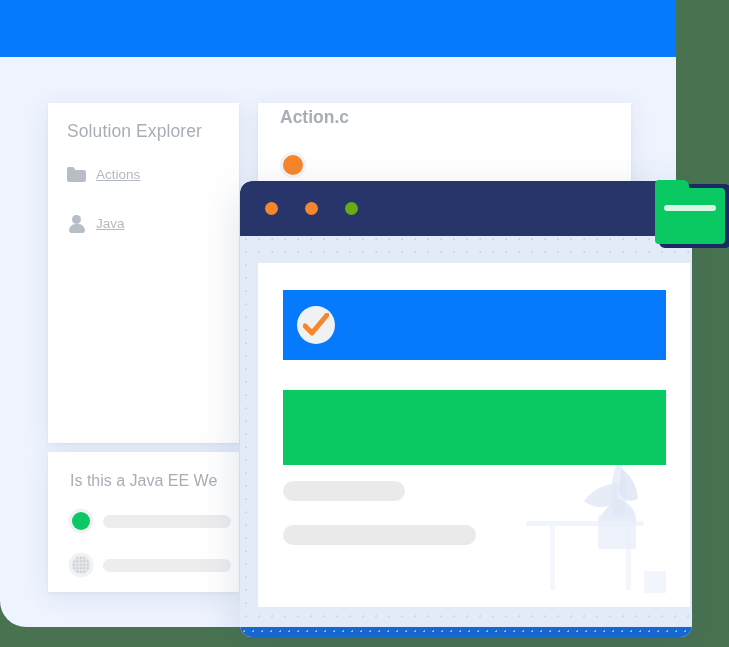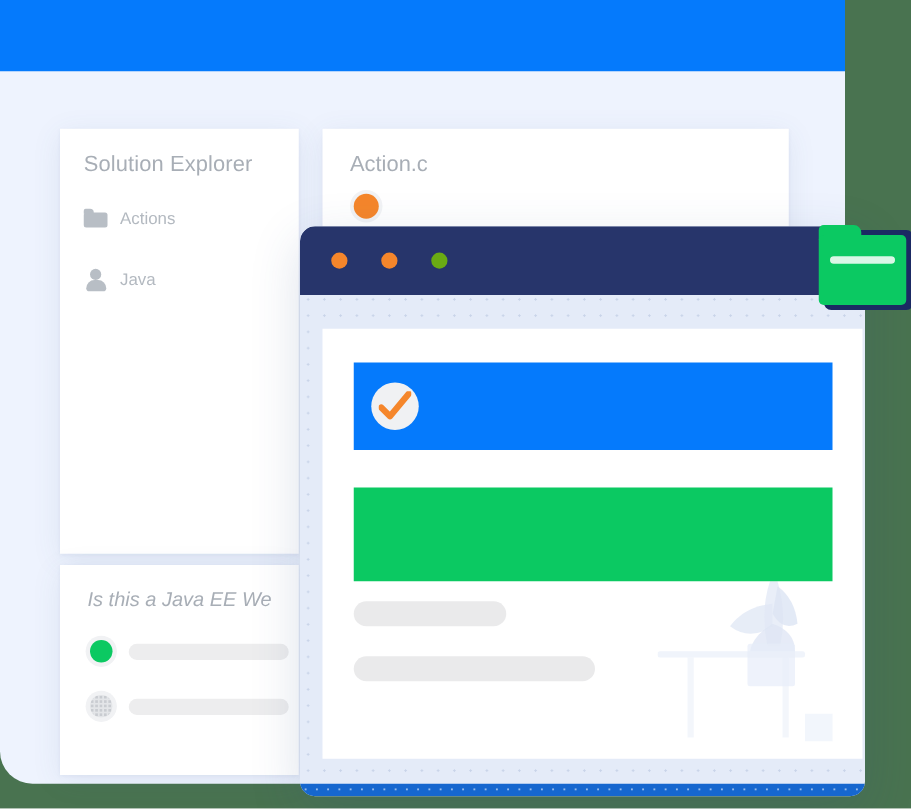--- a/index.html
+++ b/index.html
@@ -77,20 +77,21 @@
     display: flex;
     align-items: center;
     gap: 10px;
     white-space: nowrap;
   }
   .tree-row.r1 { top: 64px; }
   .tree-row.r2 { top: 112px; }
   .tree-label {
     font-size: 13.5px;
     color: #b3b9c0;
+    text-decoration: underline;
   }
 
   
   .ic-folder {
     width: 19px; height: 15px;
     position: relative;
     flex: none;
   }
   .ic-folder::before {
     content: "";
@@ -135,24 +136,25 @@
   
   .card-action {
     left: 258px;
     top: 103px;
     width: 373px;
     height: 320px;
   }
   .action-title {
     position: absolute;
     left: 22px;
-    top: 18px;
+    top: 4px;
     font-size: 17.5px;
     color: #a8aeb6;
     white-space: nowrap;
+    font-weight: bold;
   }
   .action-dot {
     position: absolute;
     left: 25px;
     top: 52px;
     width: 20px; height: 20px;
     border-radius: 50%;
     background: #f5862b;
     box-shadow: 0 0 0 3px #f2f3f5;
   }
@@ -178,22 +180,21 @@
     font-size: 11px;
     color: #b6bbc1;
     font-family: "Liberation Mono", monospace;
   }
 
   
   .card-question {
     left: 48px;
     top: 452px;
     width: 191px;
-    height: 168px;
-    font-style: italic;
+    height: 140px;
   }
   .question-title {
     position: absolute;
     left: 22px;
     top: 20px;
     font-size: 16px;
     color: #a8aeb6;
     white-space: nowrap;
   }
   .opt-row {

